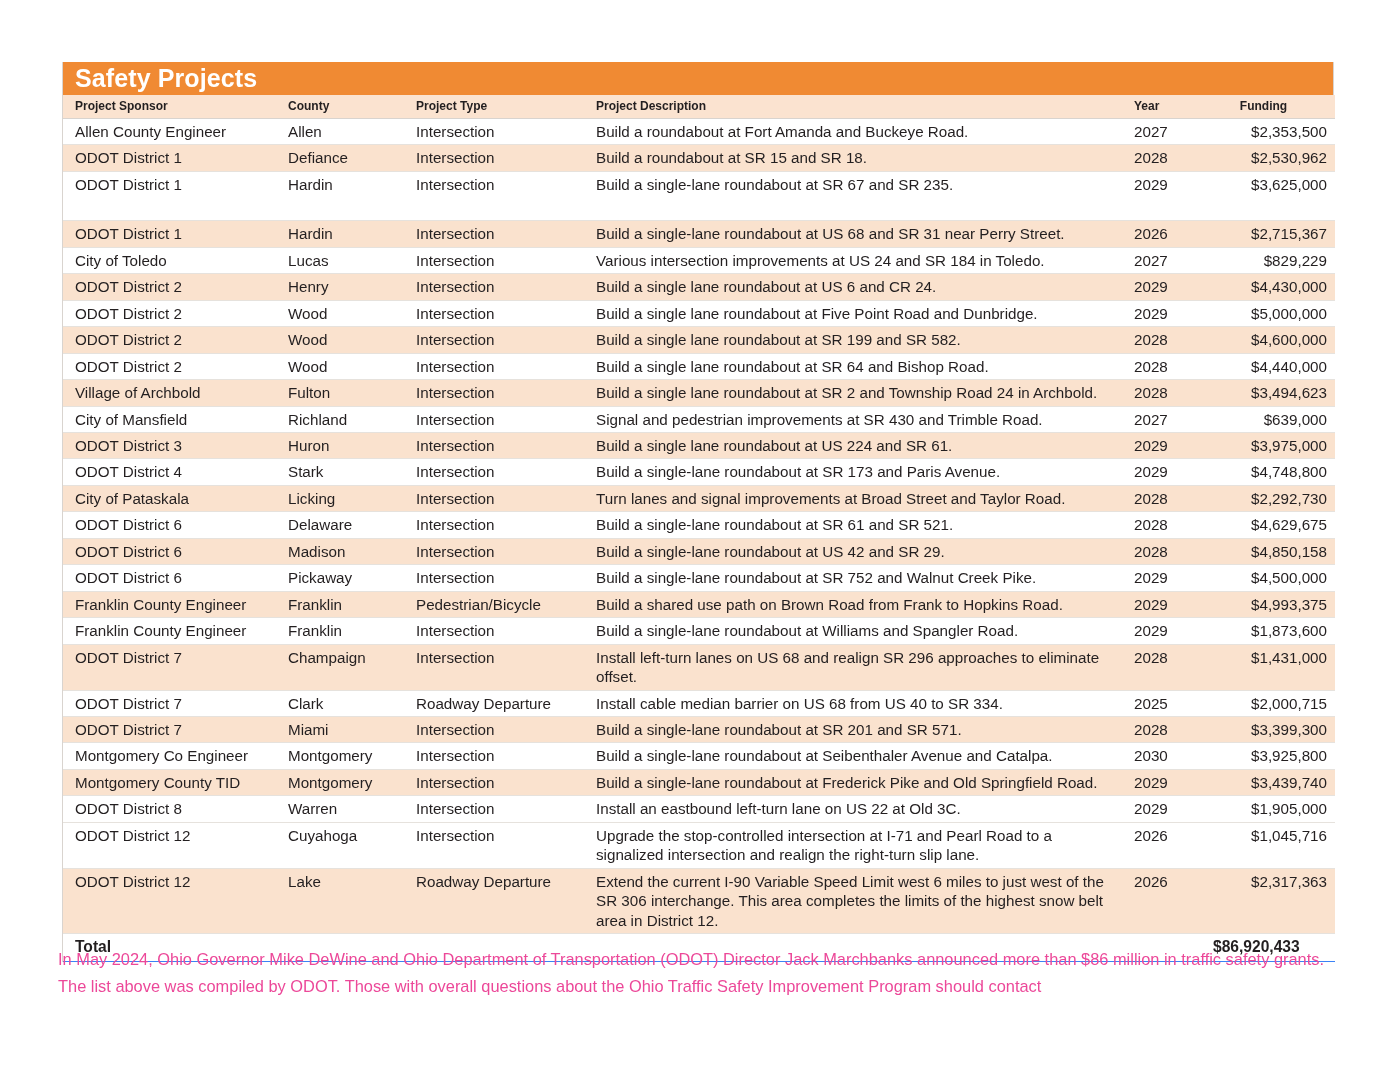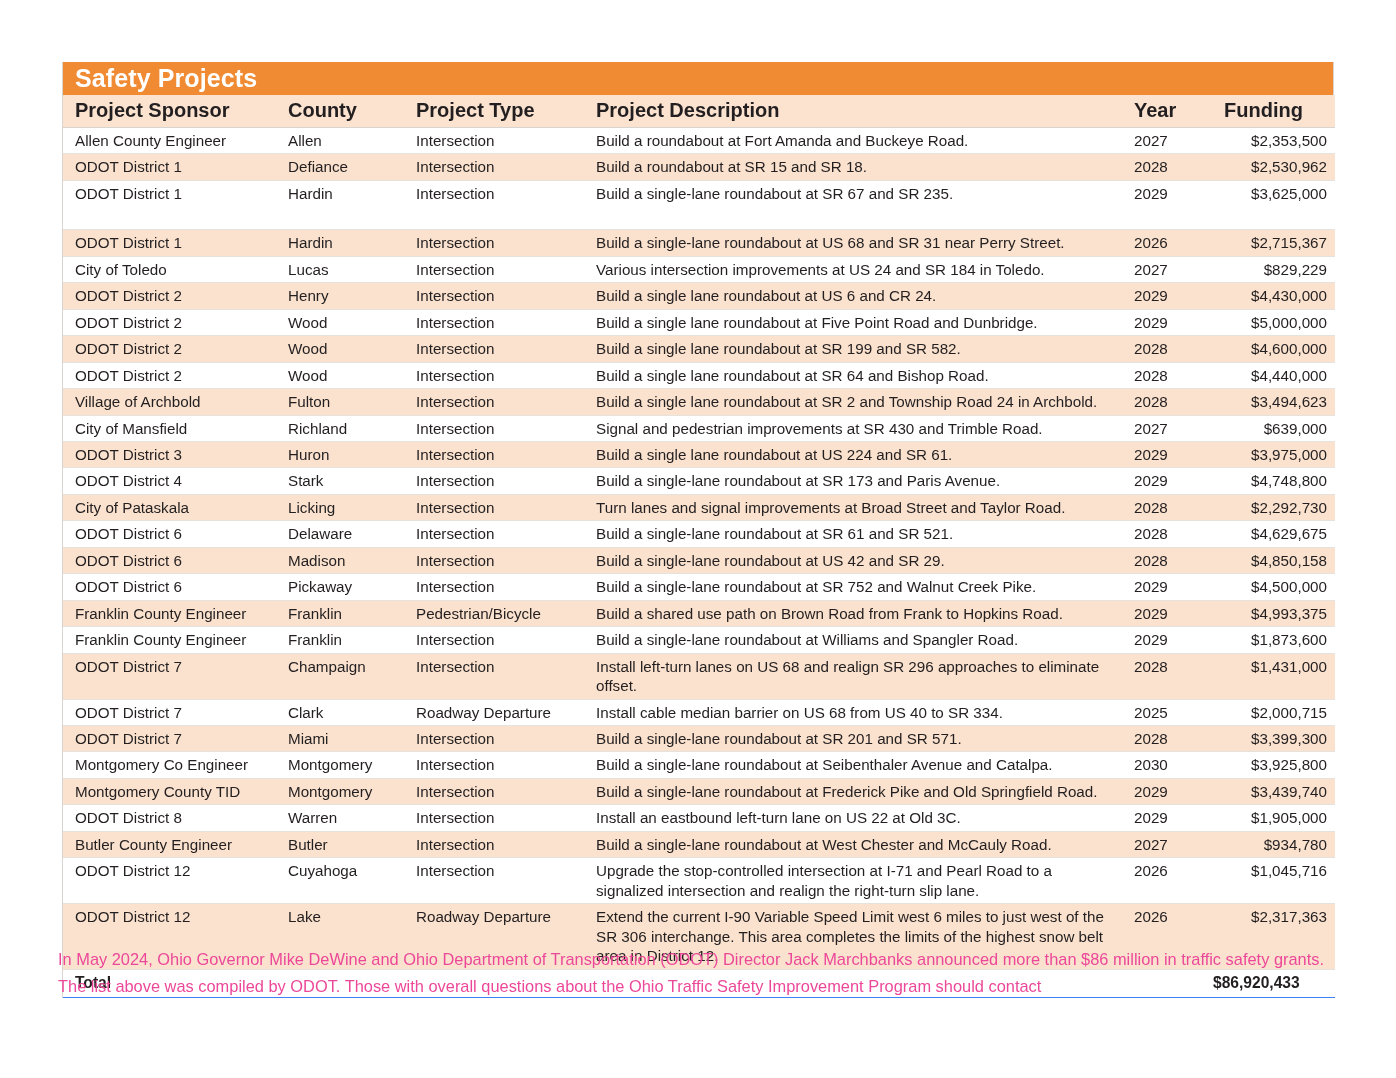--- a/index.html
+++ b/index.html
@@ -60,21 +60,21 @@
   table.projects col.c-sponsor   { width: 225px; }
   table.projects col.c-county    { width: 128px; }
   table.projects col.c-type      { width: 180px; }
   table.projects col.c-desc      { width: 538px; }
   table.projects col.c-year      { width: 78px; }
   table.projects col.c-funding   { width: 123px; }
 
   table.projects thead th {
     background: #fbe3d0;
     font-weight: bold;
-    font-size: 20px;
+    font-size: 12px;
     text-align: left;
     padding: 4px 0 5px 0;
     vertical-align: bottom;
     border-bottom: 1px solid #d9d4cf;
     white-space: nowrap;
     margin-left: 44px;
   }
   table.projects thead th.th-funding { text-align: center; padding-right: 20px; }
   table.projects thead th.th-sponsor { padding-left: 12px; }
 
@@ -343,28 +343,20 @@
             <td class="td-funding">$3,439,740</td>
           </tr>
           <tr class="plain">
             <td class="td-sponsor">ODOT District 8</td>
             <td class="td-county">Warren</td>
             <td class="td-type">Intersection</td>
             <td class="td-desc">Install an eastbound left-turn lane on US 22 at Old 3C.</td>
             <td class="td-year">2029</td>
             <td class="td-funding">$1,905,000</td>
           </tr>
-          <tr class="alt">
-            <td class="td-sponsor">Butler County Engineer</td>
-            <td class="td-county">Butler</td>
-            <td class="td-type">Intersection</td>
-            <td class="td-desc">Build a single-lane roundabout at West Chester and McCauly Road.</td>
-            <td class="td-year">2027</td>
-            <td class="td-funding">$934,780</td>
-          </tr>
           <tr class="plain">
             <td class="td-sponsor">ODOT District 12</td>
             <td class="td-county">Cuyahoga</td>
             <td class="td-type">Intersection</td>
             <td class="td-desc">Upgrade the stop-controlled intersection at I-71 and Pearl Road to a signalized intersection and realign the right-turn slip lane.</td>
             <td class="td-year">2026</td>
             <td class="td-funding">$1,045,716</td>
           </tr>
           <tr class="alt">
             <td class="td-sponsor">ODOT District 12</td>

